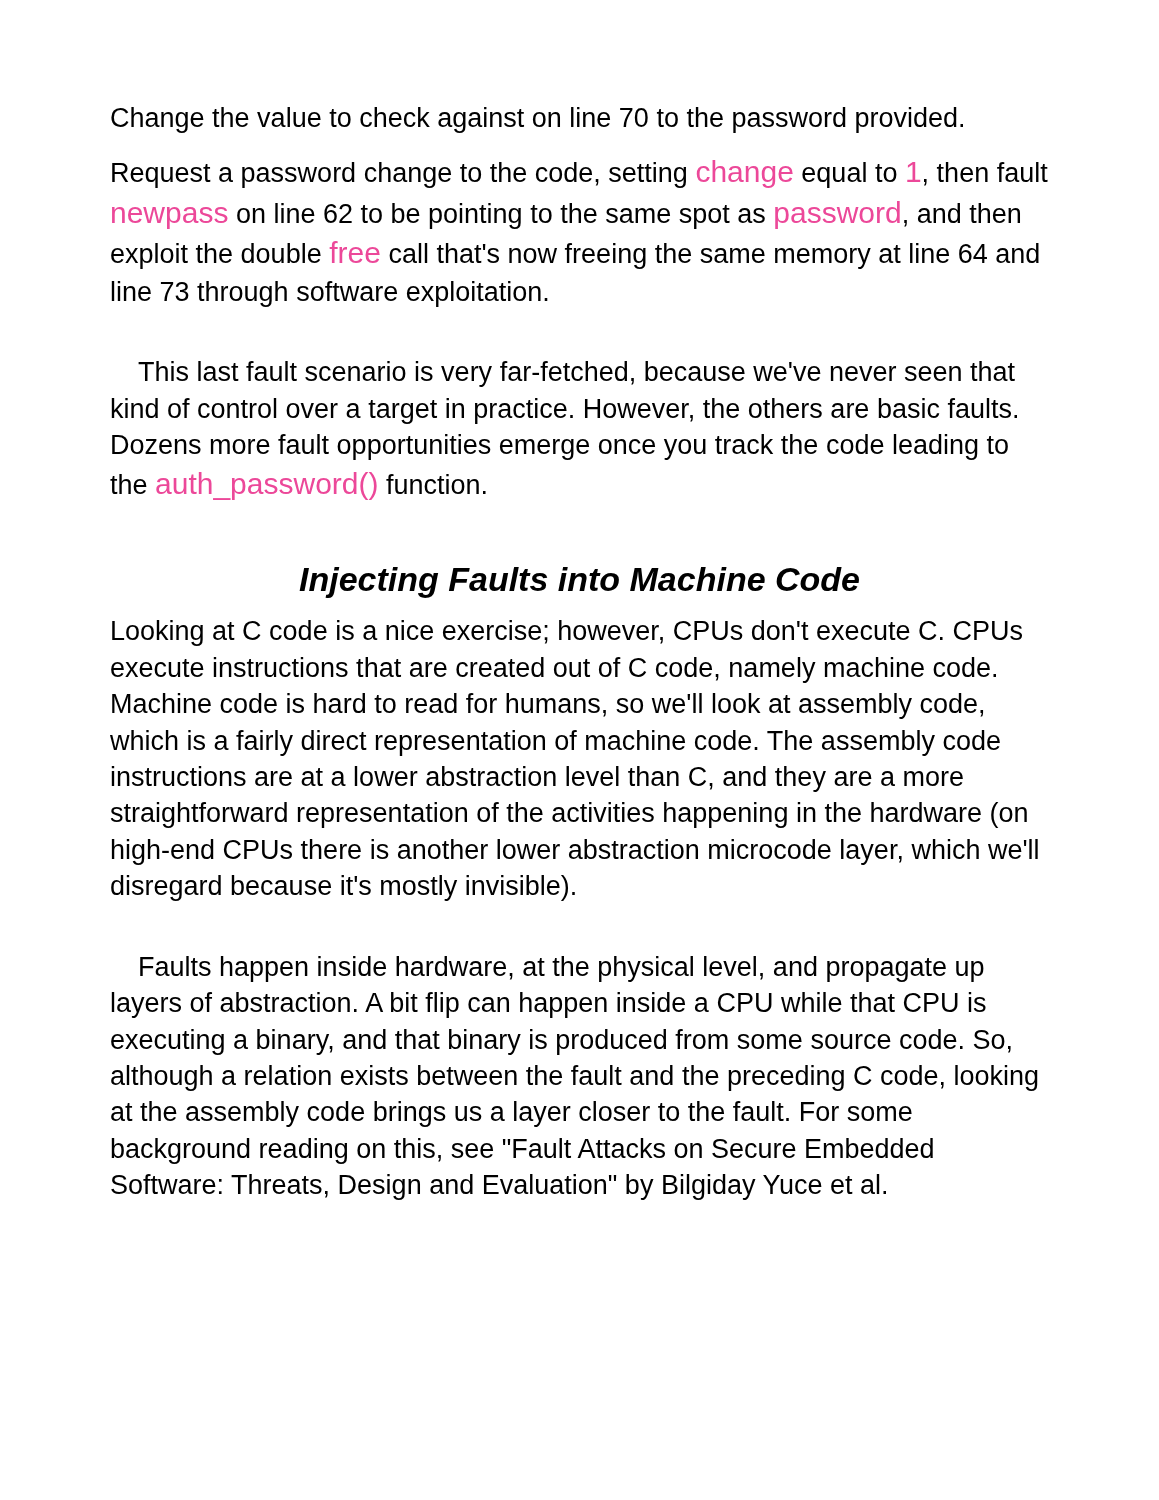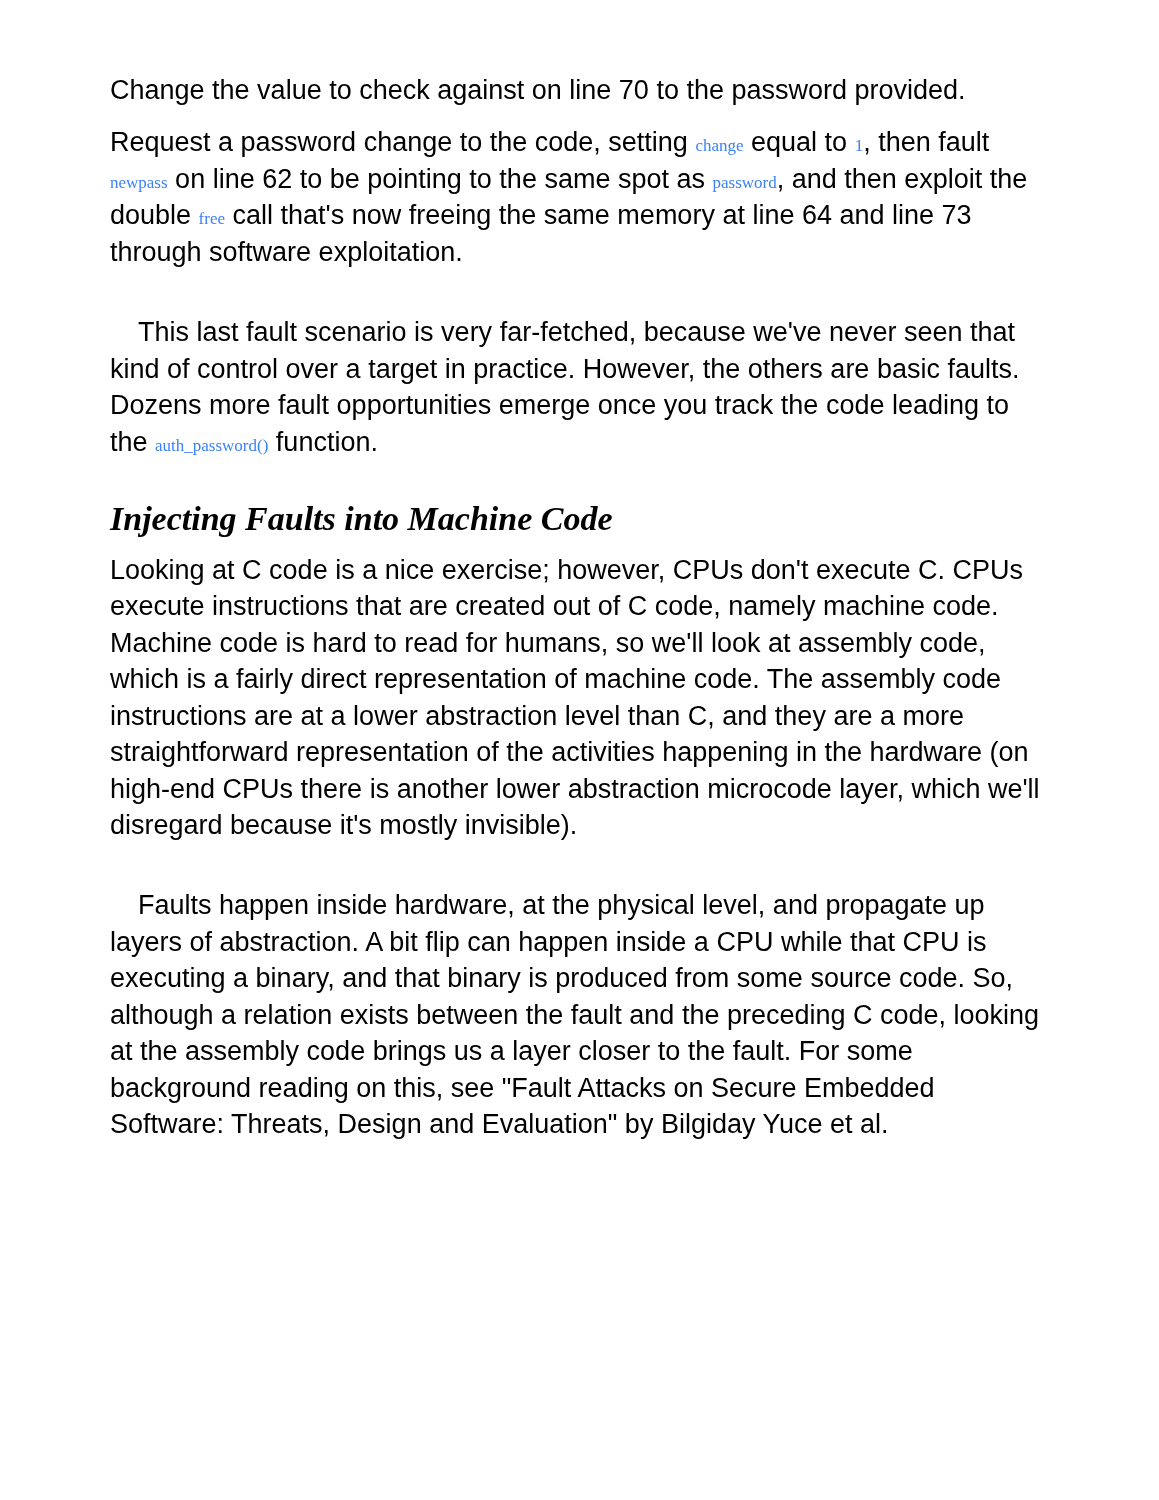--- a/index.html
+++ b/index.html
@@ -7,42 +7,43 @@
     padding: 0;
     background: #ffffff;
   }
   body {
     width: 1159px;
     min-height: 1500px;
     font-family: Arial, Helvetica, sans-serif;
     color: #000000;
   }
   .page {
-    padding: 72px 110px 40px 110px;
+    padding: 100px 110px 40px 110px;
   }
   p {
     font-size: 27px;
     line-height: 1.35;
     margin: 0 0 16px 0;
   }
   .indent {
     text-indent: 28px;
     margin-top: 44px;
   }
   code.inline {
-    font-family: Liberation Serif, serif;
-    font-size: 17px;
-    color: #3b82f6;
+    font-family: Liberation Sans, sans-serif;
+    font-size: 30px;
+    color: #ec4899;
   }
   h2.section-heading {
-    font-family: Liberation Serif, serif;
+    font-family: Liberation Sans, sans-serif;
     font-weight: bold;
     font-style: italic;
     font-size: 34px;
-    margin: 40px 0 14px 0;
+    margin: 56px 0 14px 0;
+    text-align: center;
   }
 </style>
 </head>
 <body>
 
 <div class="page">
 
   <p><span>Change the value to check against on line 70 to the password provided.</span></p>
 
   <p><span>Request a password change to the code, setting </span><code class="inline">change</code><span> equal to </span><code class="inline">1</code><span>, then fault </span><code class="inline">newpass</code><span> on line 62 to be pointing to the same spot as </span><code class="inline">password</code><span>, and then exploit the double </span><code class="inline">free</code><span> call that's now freeing the same memory at line 64 and line 73 through software exploitation.</span></p>

